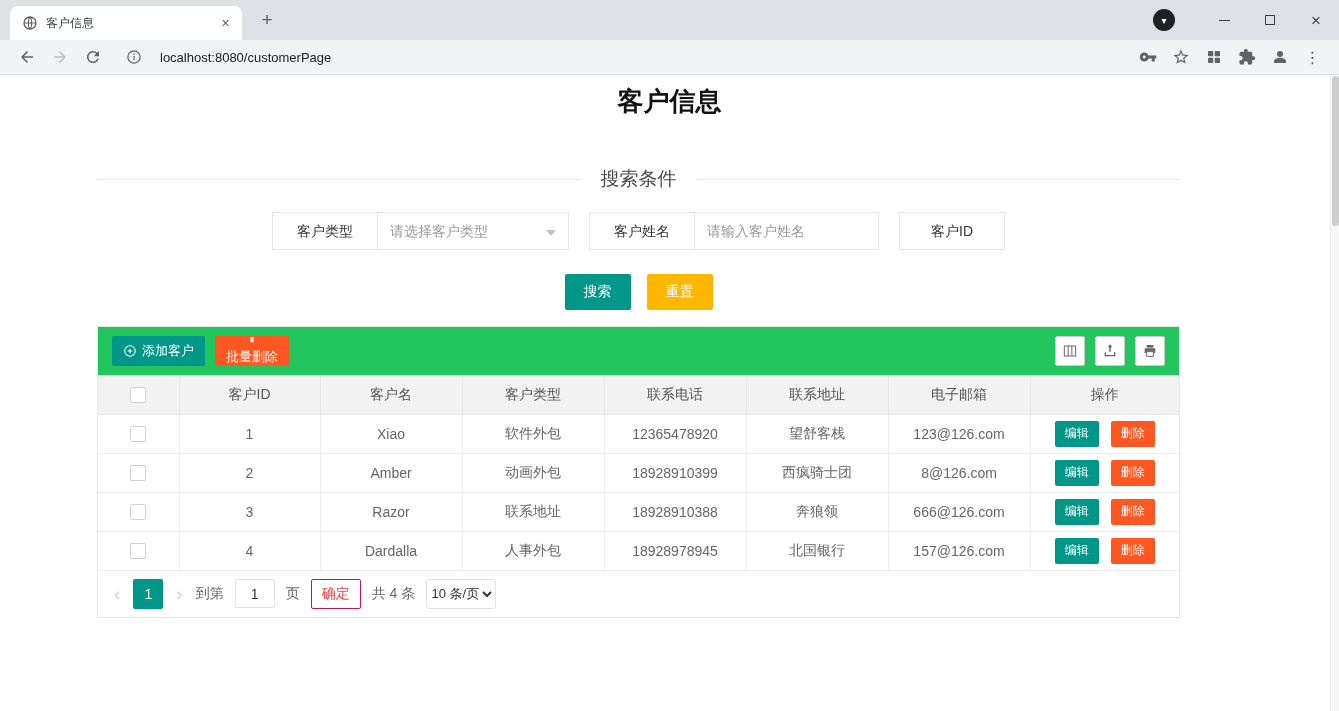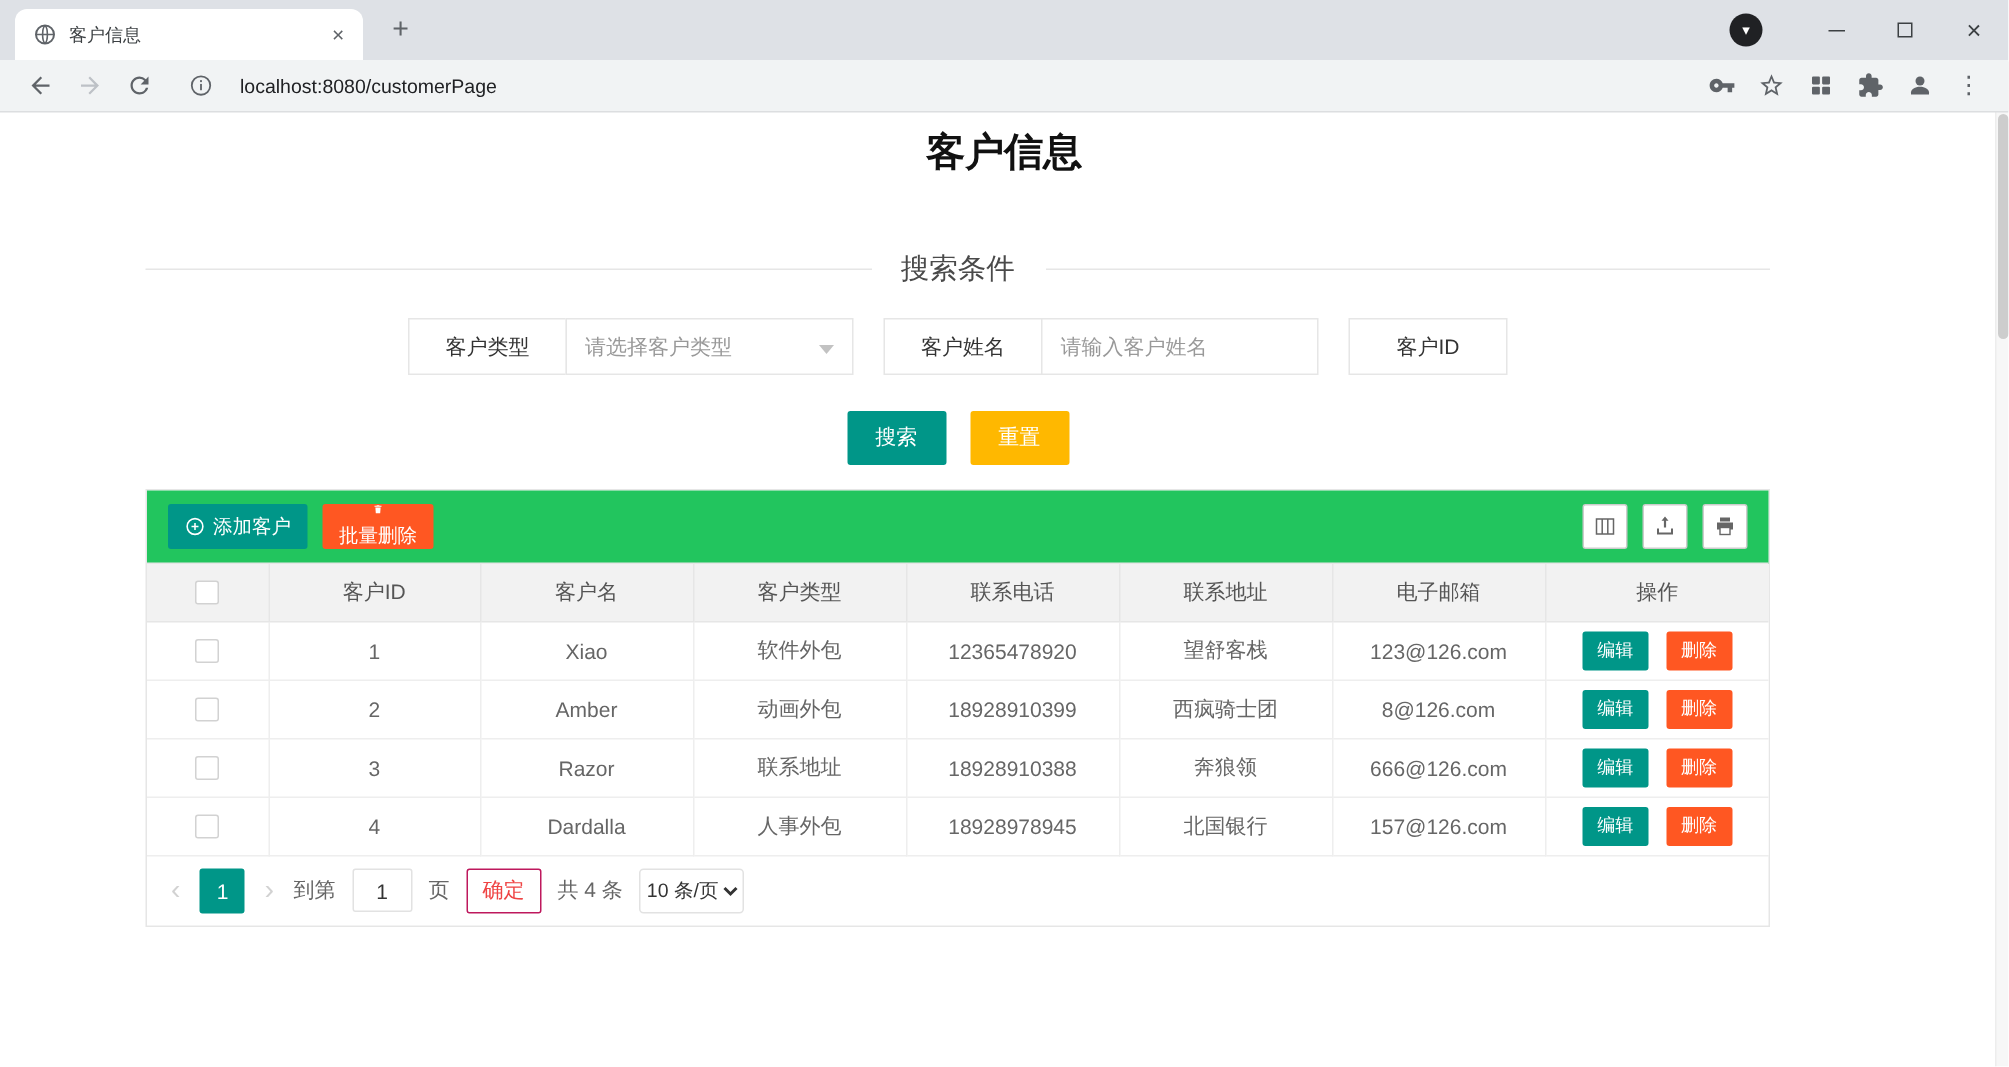--- a/index.html
+++ b/index.html
@@ -77,21 +77,21 @@
   .op-btn { height:26px; padding:0 10px; border:0; border-radius:2px; color:#fff; font-size:12px; margin:0 4px; cursor:pointer; }
 
   .pagination { display:flex; align-items:center; padding:0 14px; gap:11px; font-size:14px; color:#666; height:46px; }
   .page-arrow { color:#d2d2d2; font-size:19px; padding:0 2px; cursor:pointer; }
   .page-num { min-width:30px; height:30px; line-height:30px; text-align:center; background:#009688; color:#fff;
               border-radius:2px; padding:0 6px; cursor:pointer; }
   .goto-input { width:40px; height:29px; border:1px solid #e2e2e2; text-align:center; font-size:14px;
                 color:#333; border-radius:2px; outline:none; }
   .confirm-btn { height:30px; padding:0 10px; background:#fff; border:1px solid #be185d; border-radius:2px;
                  font-size:14px; color:#ef4444; font-weight:normal; cursor:pointer; }
-  .size-select { height:30px; border:1px solid #e2e2e2; font-size:13px; color:#333; background:#fff; border-radius:3px; }
+  .size-select { height:30px; border:1px solid #e2e2e2; font-size:13px; color:#333; background:#fff; border-radius:3px;text-align:right; }
 
   .scrollbar-track { position:absolute; right:0; top:74px; width:9px; height:637px; background:#f7f7f7; border-left:1px solid #ededed; }
   .scrollbar-thumb { position:absolute; top:2px; left:1px; width:7px; height:150px; background:#cdcdcd; border-radius:4px; }
 </style>
 </head>
 <body>
 
 <div>
   <div class="tabstrip">
     <div class="tab">

